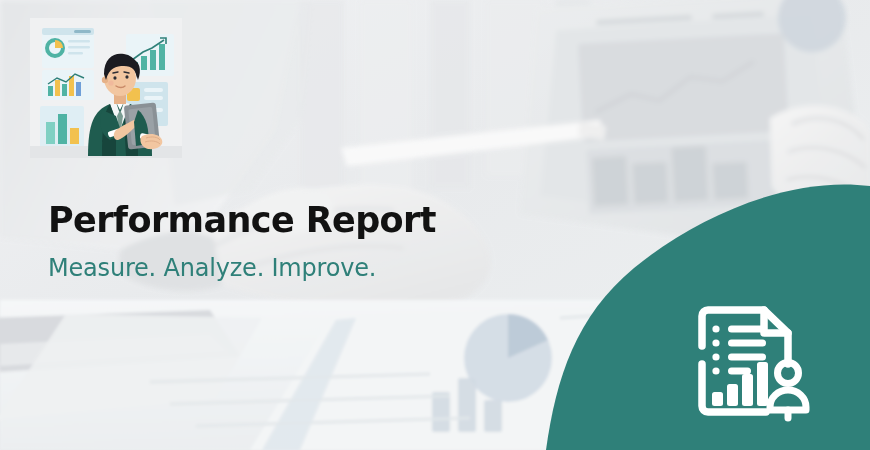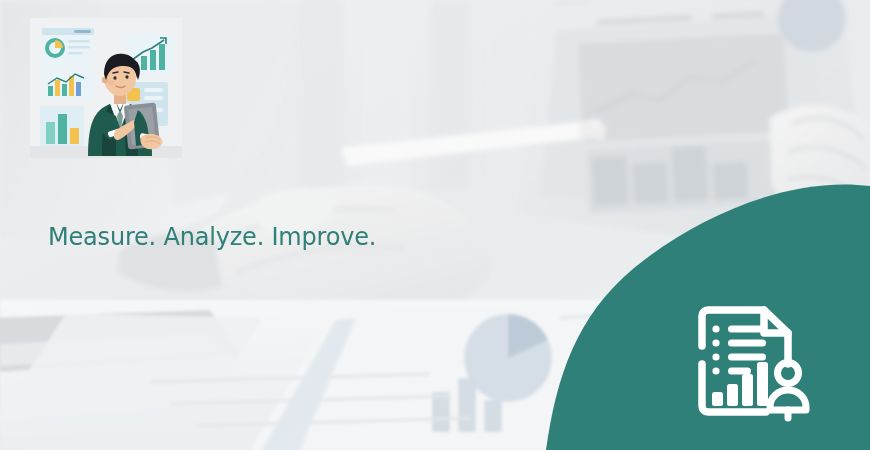--- a/index.html
+++ b/index.html
@@ -41,21 +41,21 @@
   .headline {
     font-family:"DejaVu Sans", sans-serif;
     font-weight:700;
     font-size:35px;
     line-height:1.08;
     letter-spacing:-0.6px;
     color:#121212;
     white-space:nowrap;
   }
   .subhead {
-    margin-top:21px;
+    margin-top:14px;
     font-family:"DejaVu Sans", sans-serif;
     font-weight:400;
     font-size:24px;
     letter-spacing:-0.2px;
     color:#2f8079;
     white-space:nowrap;
   }
 
   
   .illustration {
@@ -335,16 +335,17 @@
           <path d="M116,120 C122,118 128,119 130,122"></path>
           <path d="M115,124 C121,122 127,123 130,126"></path>
         </g>
 
         <rect x="72" y="122" width="14" height="2" rx="1" fill="#17453c"></rect>
       </g>
     </svg>
   </div>
 
   <div class="text-block">
+    <div class="headline">Performance Report</div>
     <div class="subhead">Measure. Analyze. Improve.</div>
   </div>
 
 </div>
 
 </body></html>

